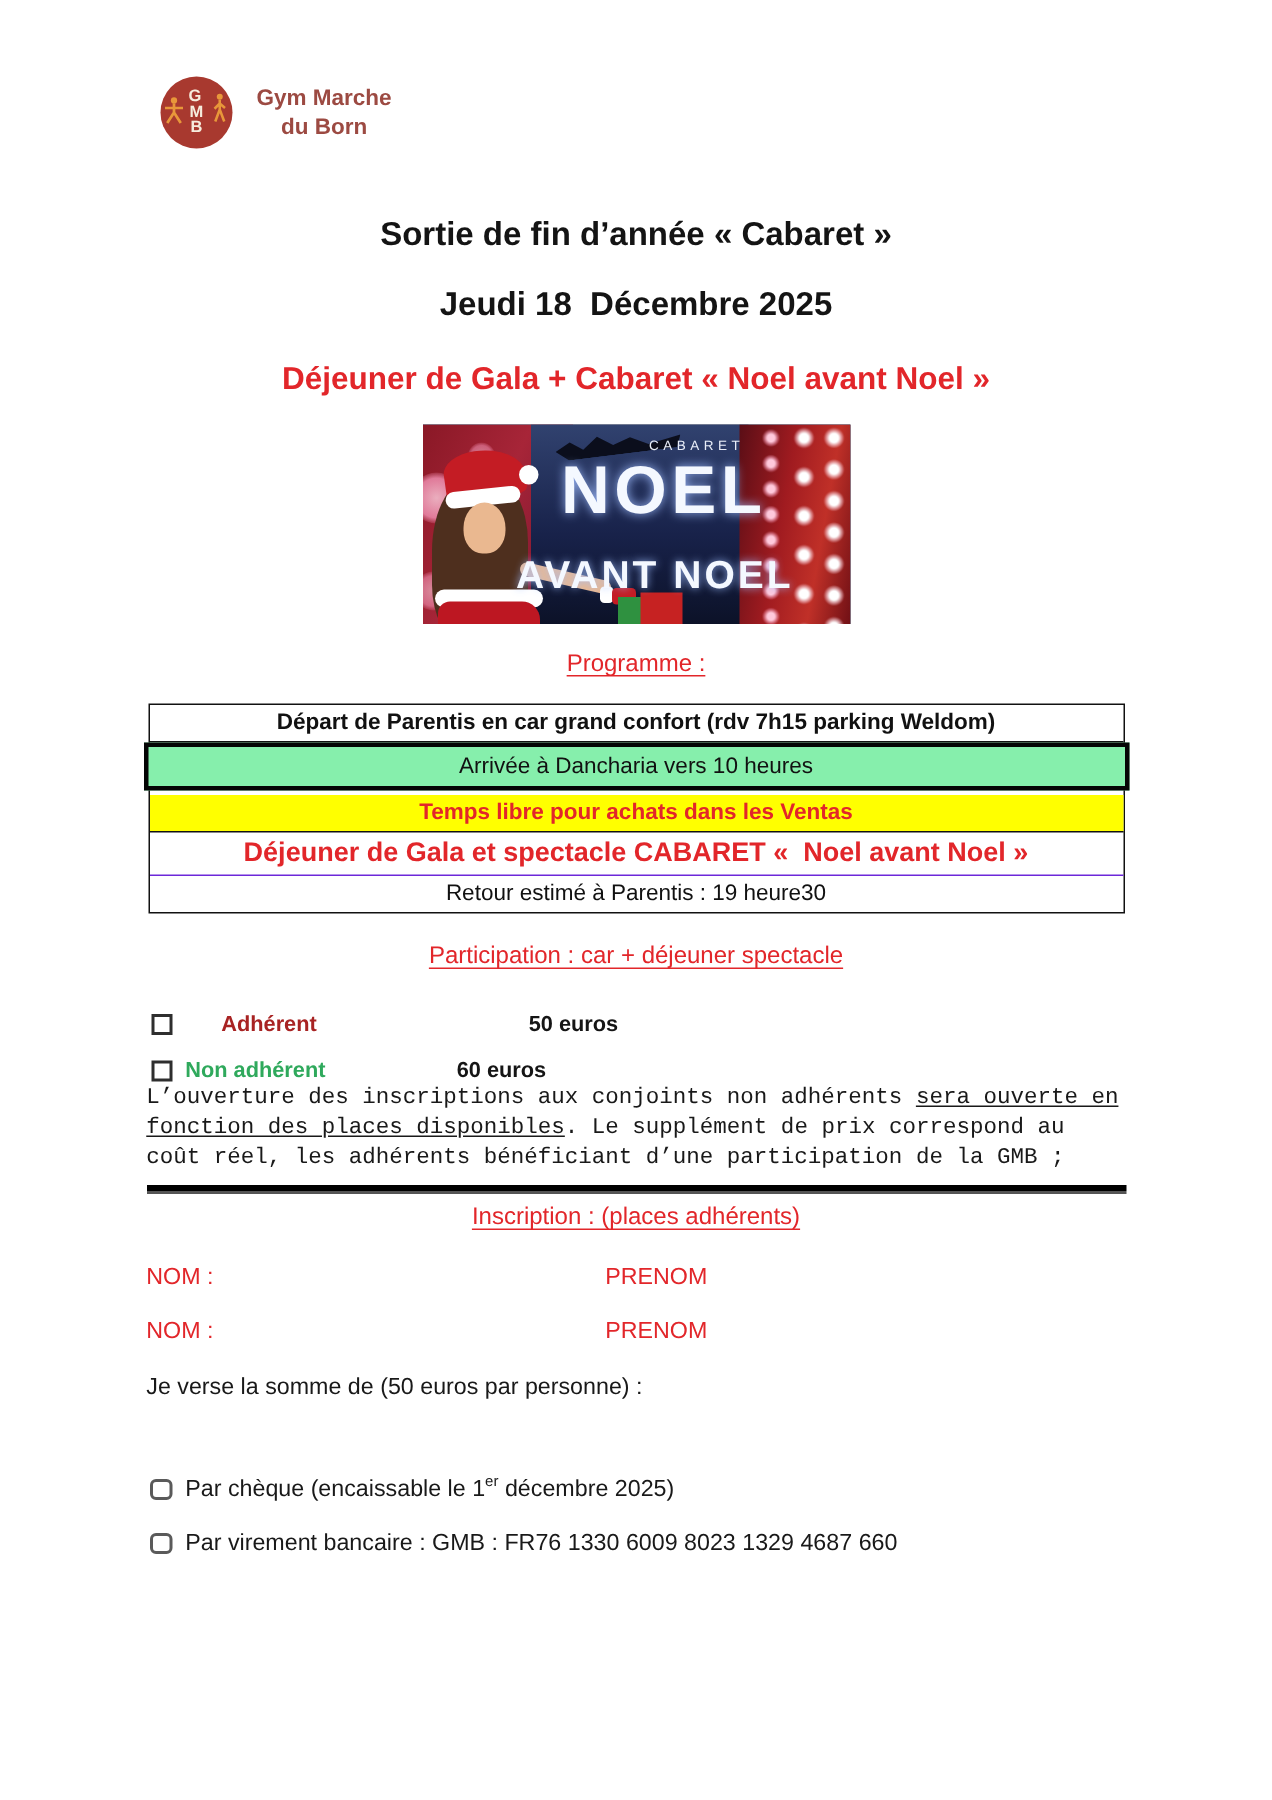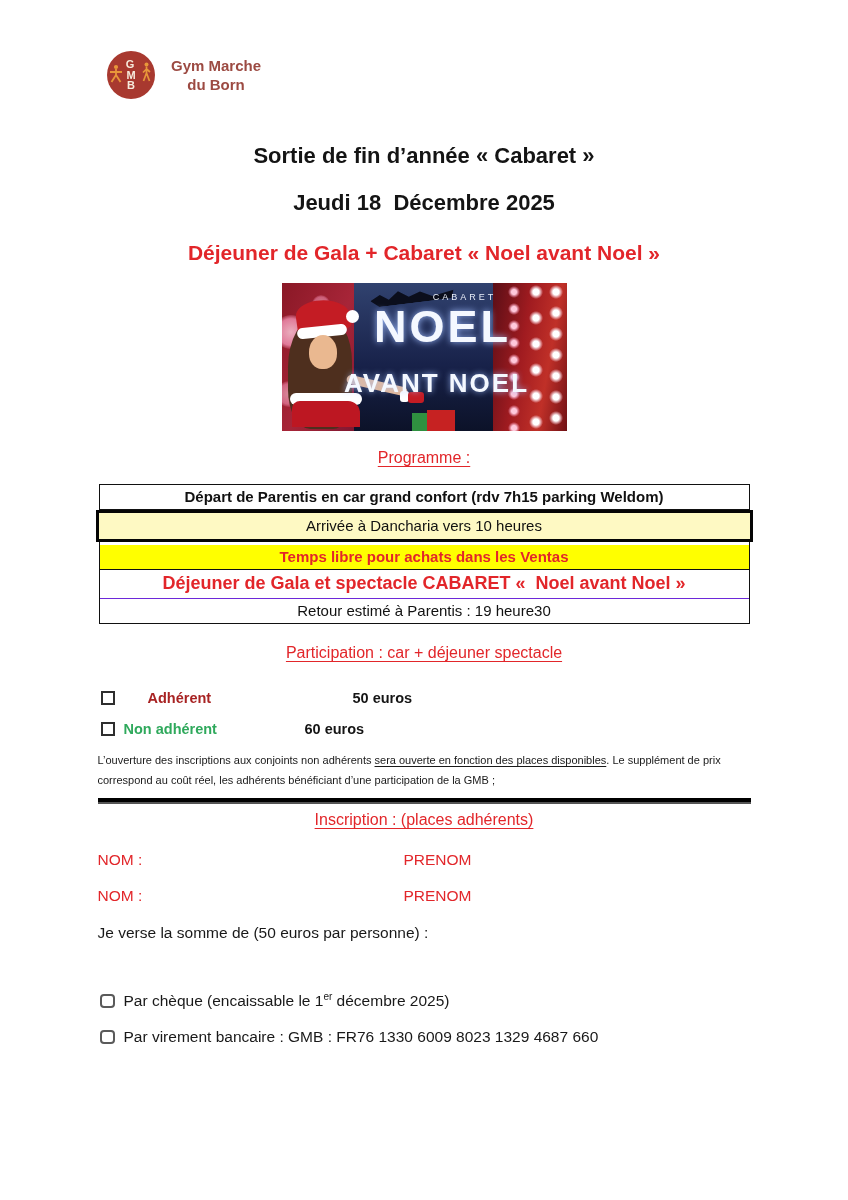--- a/index.html
+++ b/index.html
@@ -30,21 +30,21 @@
   .fig-right { right: 3px; top: 11px; }
   .org-name { font-weight: bold; font-size: 15px; line-height: 19px; color: #9c4a42; text-align: center; }
 
   
   .page { padding-top: 143px; }
   .title { margin: 0; text-align: center; font-size: 22px; line-height: 26px; font-weight: bold; color: #141414; }
   .date-line { margin-top: 21px; text-align: center; font-size: 22px; line-height: 26px; font-weight: bold; color: #141414; }
   .subtitle { margin-top: 24px; text-align: center; font-size: 21px; line-height: 26px; font-weight: bold; color: var(--red); }
 
   
-  .poster { width: 285px; height: 148px; margin: 17px auto 0; position: relative; overflow: hidden; background: #101c3c; }
+  .poster { width: 285px; height: 133px; margin: 17px auto 0; position: relative; overflow: hidden; background: #101c3c; }
   .p-left { position: absolute; left: 0; top: 0; width: 100px; height: 100%;
     background: linear-gradient(115deg, #8a1826 0%, #a72538 45%, #70122e 100%); }
   .p-sky { position: absolute; left: 72px; top: 0; width: 145px; height: 100%;
     background: linear-gradient(180deg, #31426f 0%, #18224a 55%, #0c1228 100%); }
   .p-right { position: absolute; right: 0; top: 0; width: 74px; height: 100%;
     background: linear-gradient(100deg, #5a0e16 0%, #a01b20 40%, #c03028 70%, #701015 100%); }
   .p-bokeh { position: absolute; border-radius: 50%;
     background: radial-gradient(circle, #ffd2e2 0%, #f391b4 55%, rgba(243,145,180,0) 75%); opacity: .8; }
   .bk1 { left: -8px; top: 32px; width: 34px; height: 34px; }
   .bk2 { left: 18px; top: 66px; width: 22px; height: 22px; opacity:.65; }
@@ -85,38 +85,38 @@
   .h-prog { margin-top: 17px; }
   .h-part { margin-top: 19px; }
   .h-insc { margin-top: 6px; }
 
   .content { width: 653px; margin: 0 auto; }
 
   
   .prog-table { margin: 16px auto 0; width: 651px; border: 1px solid #111; }
   .pt { text-align: center; font-size: 15px; line-height: 19px; }
   .pt-r1 { font-weight: bold; padding: 2px 0 3px; border-bottom: 1px solid #111; color: #111; }
-  .pt-r2wrap { border: 3px solid #050505; margin: 0 -4px 3px; background: #fef9c3; }
+  .pt-r2wrap { border: 3px solid #050505; margin: 0 -4px 3px; background: #86efac; }
   .pt-r2 { padding: 3px 0 4px; color: #111; }
   .pt-r3 { background: #ffff00; color: var(--red); font-weight: bold; padding: 2px 0 3px; }
   .pt-r4 { border-top: 1px solid #111; border-bottom: 1px solid #6d28d9; color: var(--red);
     font-weight: bold; font-size: 18px; line-height: 23px; padding: 2px 0 3px; }
   .pt-r5 { padding: 2px 0 3px; color: #111; }
 
   
   .opt { display: flex; align-items: center; }
   .opt1 { margin-top: 27px; gap: 24px; }
   .opt2 { margin-top: 15px; }
   .opt-box { width: 14px; height: 14px; border: 2px solid #2e2e2e; background: #fff; margin-left: 3px; flex: none; }
   .opt-label { margin-left: 9px; width: 181px; font-weight: bold; font-size: 14.5px; }
   .lbl-adherent { color: var(--darkred); }
   .lbl-nonadherent { color: var(--green); }
   .opt-price { font-weight: bold; font-size: 14.5px; color: #151515; }
 
-  .note { margin-top: 13px; font-size: 11px; line-height: 20px; color: #191919; }
+  .note { font-size: 15px; line-height: 20px; color: #191919; font-family: Liberation Mono, monospace; }
   .note .u { text-decoration: underline; text-underline-offset: 2px; }
 
   .sep { margin-top: 8px; height: 2px; border-top: 4px solid #000; border-bottom: 2px solid #555; }
 
   
   .nom-row { display: flex; font-size: 15.5px; line-height: 19px; color: var(--red); }
   .nr1 { margin-top: 20px; } .nr2 { margin-top: 17px; }
   .nom { width: 306px; }
   .amount { margin-top: 18px; font-size: 15.5px; line-height: 19px; color: #191919; }
 

